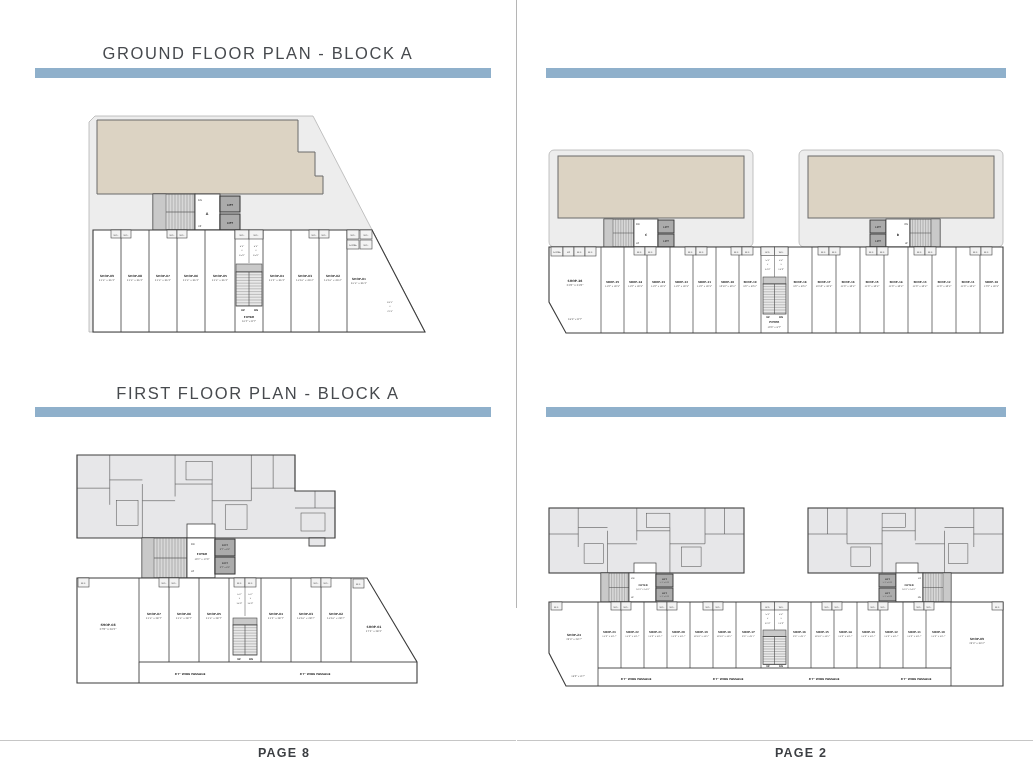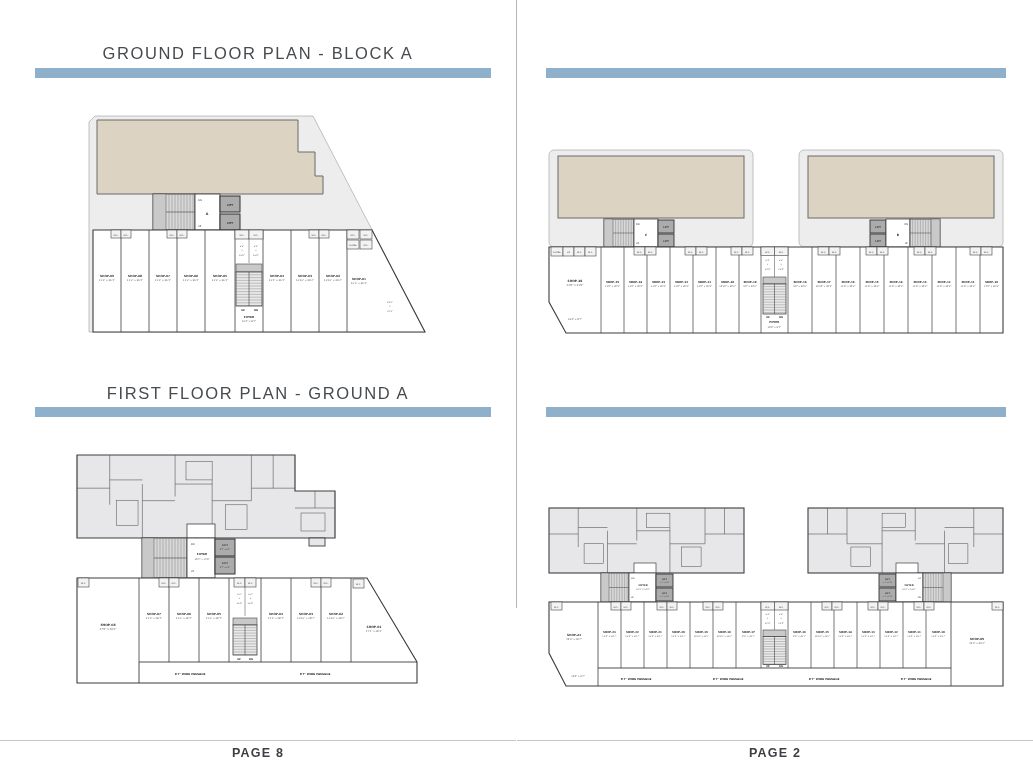--- a/index.html
+++ b/index.html
@@ -14,21 +14,21 @@
   .page-left .accent-bar{left:35px;width:456px;}
   .page-right .accent-bar{left:29px;width:460px;}
   .b1{top:68px;}
   .b2{top:407px;}
   .plan{position:absolute;}
   #plan-ga{left:85px;top:100px;width:350px;height:240px;}
   #plan-fa{left:57px;top:438px;width:362px;height:262px;}
   #plan-gbc{left:29px;top:140px;width:460px;height:200px;}
   #plan-fbc{left:29px;top:490px;width:460px;height:210px;}
   .footer-line{position:absolute;top:740px;left:0;width:100%;height:1px;background:#c6c6c6;}
-  .footer{position:absolute;top:746px;left:0;width:100%;text-align:center;font-size:12.5px;font-weight:bold;letter-spacing:1.2px;color:#3c3f43;}
+  .footer{position:absolute;top:746px;left:0;width:100%;text-align:center;font-size:12.5px;font-weight:bold;letter-spacing:1.2px;color:#3c3f43;padding-left:26px;}
 </style>
 </head>
 <body>
 
 <div class="spread">
 
   <div class="page page-left">
     <div class="plan-title t1">GROUND FLOOR PLAN - BLOCK A</div>
     <div class="accent-bar b1" style="background: rgb(143, 176, 203);"></div>
     <svg id="plan-ga" class="plan" viewBox="0 0 350 240">
@@ -129,21 +129,21 @@
         <line x1="151" y1="197.2000000000001" x2="177" y2="197.2000000000001" stroke="#666" stroke-width="0.35"></line>
         <line x1="151" y1="200.0000000000001" x2="177" y2="200.0000000000001" stroke="#666" stroke-width="0.35"></line>
         <line x1="151" y1="202.80000000000013" x2="177" y2="202.80000000000013" stroke="#666" stroke-width="0.35"></line>
         <line x1="151" y1="205.60000000000014" x2="177" y2="205.60000000000014" stroke="#666" stroke-width="0.35"></line>
         <line x1="164" y1="172" x2="164" y2="206" stroke="#444" stroke-width="0.6"></line>
         <text x="158" y="211" font-size="2.5" text-anchor="middle" fill="#333" font-weight="bold" font-family="&quot;DejaVu Sans&quot;, sans-serif">UP</text>
         <text x="171" y="211" font-size="2.5" text-anchor="middle" fill="#333" font-weight="bold" font-family="&quot;DejaVu Sans&quot;, sans-serif">DN</text>
         <text x="164" y="217.5" font-size="2.8" text-anchor="middle" fill="#333" font-weight="bold" font-family="&quot;DejaVu Sans&quot;, sans-serif">FOYER</text>
         <text x="164" y="222" font-size="2.4" text-anchor="middle" fill="#555" font-weight="normal" font-family="&quot;DejaVu Sans&quot;, sans-serif">10'4" x 8'7"</text>
       </svg>
-    <div class="plan-title t2">FIRST FLOOR PLAN - GROUND A</div>
+    <div class="plan-title t2">FIRST FLOOR PLAN - BLOCK A</div>
     <div class="accent-bar b2" style="background: rgb(143, 176, 203);"></div>
     <svg id="plan-fa" class="plan" viewBox="0 0 362 262">
         <polygon points="20,17 238,17 238,53 278,53 278,100 20,100" fill="#e7e7e9" stroke="#3f3f3f" stroke-width="1.2"></polygon>
         <line x1="52.699999999999996" y1="17" x2="52.699999999999996" y2="66.8" stroke="#4a4a4a" stroke-width="0.55"></line>
         <line x1="85.39999999999999" y1="46.05" x2="85.39999999999999" y2="100" stroke="#4a4a4a" stroke-width="0.55"></line>
         <line x1="118.10000000000001" y1="17" x2="118.10000000000001" y2="58.5" stroke="#4a4a4a" stroke-width="0.55"></line>
         <line x1="155.16" y1="41.9" x2="155.16" y2="100" stroke="#4a4a4a" stroke-width="0.55"></line>
         <line x1="194.4" y1="17" x2="194.4" y2="62.650000000000006" stroke="#4a4a4a" stroke-width="0.55"></line>
         <line x1="20" y1="50.2" x2="52.699999999999996" y2="50.2" stroke="#4a4a4a" stroke-width="0.55"></line>
         <line x1="52.699999999999996" y1="41.9" x2="85.39999999999999" y2="41.9" stroke="#4a4a4a" stroke-width="0.55"></line>

